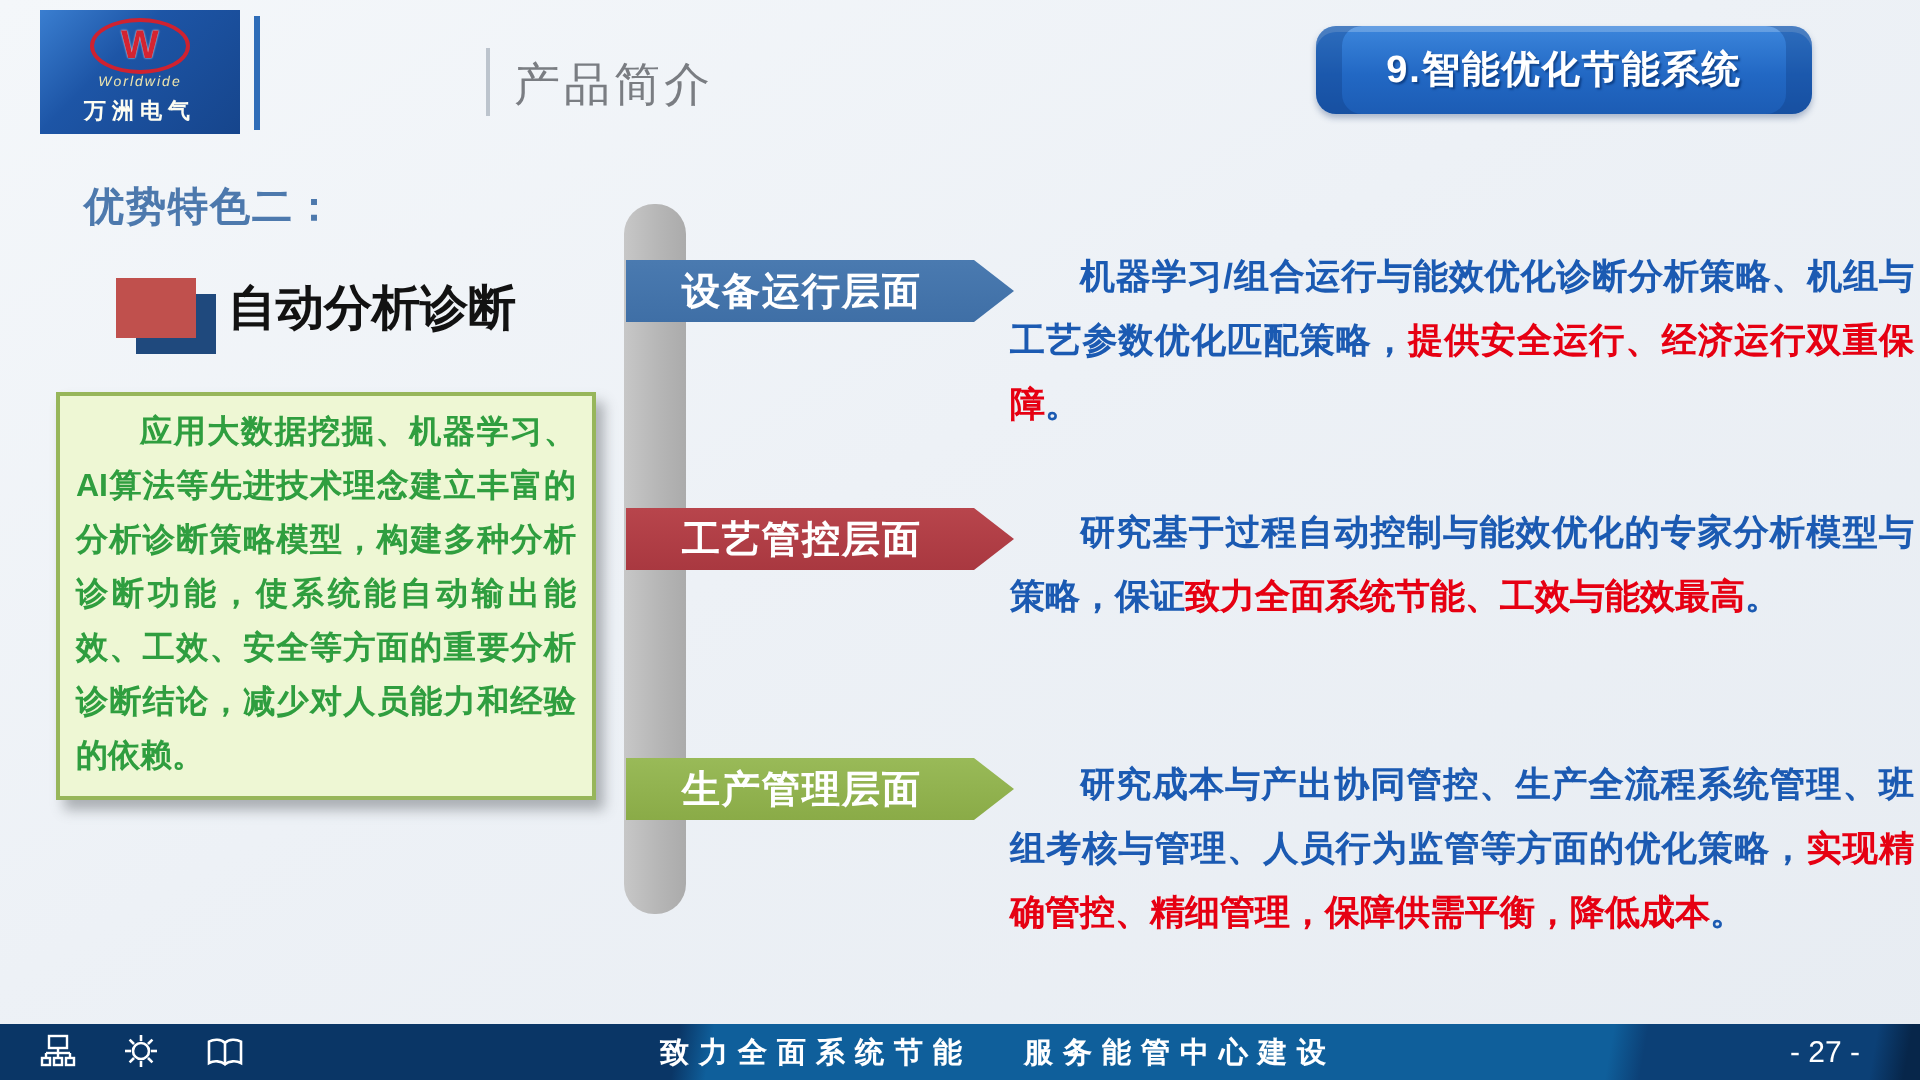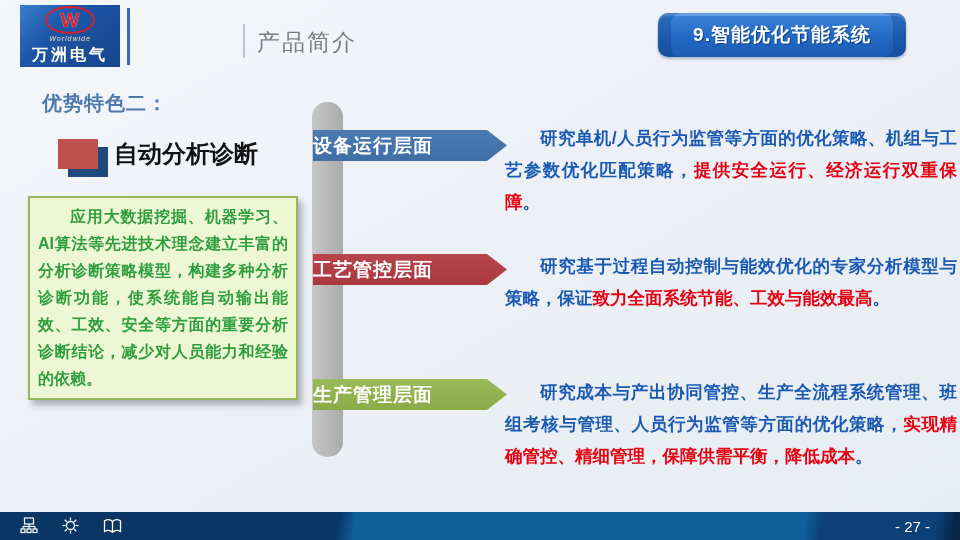--- a/index.html
+++ b/index.html
@@ -9,21 +9,21 @@
 
   
   .logo{position:absolute;left:20px;top:5px;width:100px;height:62px;
         background:linear-gradient(135deg,#3a7ed0 0%,#1d55a6 38%,#16458c 100%);
         display:flex;flex-direction:column;align-items:center;justify-content:center;}
   .logo-ellipse{width:46px;height:24px;border:2px solid #cf2230;border-radius:50%;
         display:flex;align-items:center;justify-content:center;}
   .logo-w{color:#d42431;font-size:20px;font-weight:bold;line-height:1;
         text-shadow:0 0 1px #fff;}
   .logo-sub{color:#efe6ae;font-size:7px;font-style:italic;margin-top:1px;letter-spacing:1px;}
-  .logo-company{color:#fdfdf2;font-size:16px;font-weight:bold;letter-spacing:3px;margin-top:3px;}
+  .logo-company{color:#fdfdf2;font-size:11px;font-weight:bold;letter-spacing:3px;margin-top:3px;}
   .logo-divider{position:absolute;left:127px;top:8px;width:3px;height:57px;background:#2f6db8;}
   .chapter{position:absolute;left:143px;top:18px;font-size:30px;font-weight:bold;color:#1a5fb5;}
   .title-divider{position:absolute;left:243px;top:24px;width:2px;height:34px;background:#bcc4cd;}
   .section{position:absolute;left:257px;top:27px;font-size:23px;color:#7a7d82;letter-spacing:2px;}
 
   .badge{position:absolute;left:658px;top:13px;width:248px;height:44px;border-radius:10px;
          background:linear-gradient(180deg,#3c86dc 0%,#2268c4 55%,#1c5cb4 100%);
          box-shadow:inset 13px 0 0 rgba(12,52,118,.30), inset -13px 0 0 rgba(12,52,118,.30),
                     inset 0 3px 0 rgba(255,255,255,.22), 0 2px 3px rgba(40,70,120,.35);
          display:flex;align-items:center;justify-content:center;}
@@ -41,21 +41,21 @@
              box-shadow:4px 5px 6px rgba(90,95,100,.45);
              padding:5px 8px;}
   .green-box p{margin:0;font-size:16px;font-weight:bold;color:#2f9e3f;line-height:27px;
                text-indent:2em;text-align:justify;}
 
   
   .vbar{position:absolute;left:312px;top:102px;width:31px;height:355px;border-radius:15px;
         background:linear-gradient(90deg,#c7c7c7 0%,#b5b5b5 60%,#ababab 100%);}
   .banner{position:absolute;left:313px;width:194px;height:31px;
           clip-path:polygon(0 0,calc(100% - 20px) 0,100% 50%,calc(100% - 20px) 100%,0 100%);
-          display:flex;align-items:center;box-sizing:border-box;}
+          display:flex;align-items:center;padding-left:28px;box-sizing:border-box;}
   .banner span{color:#fff;font-size:19px;font-weight:bold;letter-spacing:1px;}
   .banner-device{top:130px;background:linear-gradient(180deg,#4a7ab0 0%,#3f6fa6 100%);}
   .banner-process{top:254px;background:linear-gradient(180deg,#b8454c 0%,#a93840 100%);}
   .banner-production{top:379px;background:linear-gradient(180deg,#99ba58 0%,#8aab47 100%);}
 
   
   .desc{position:absolute;left:505px;width:452px;margin:0;font-size:17.5px;font-weight:bold;
         color:#1b5ab2;line-height:32px;text-indent:2em;text-align:justify;}
   .desc .hl{color:#e60012;}
   .desc-1{top:122px;}
@@ -104,21 +104,21 @@
   <div class="banner banner-device">
     <span>设备运行层面</span>
   </div>
   <div class="banner banner-process">
     <span>工艺管控层面</span>
   </div>
   <div class="banner banner-production">
     <span>生产管理层面</span>
   </div>
 
-  <p class="desc desc-1"><span>研究单机/人员行为监管等方面的优化策略、机组与工艺参数优化匹配策略，</span><span class="hl">提供安全运行、经济运行双重保障</span><span>。</span></p>
+  <p class="desc desc-1"><span>机器学习/组合运行与能效优化诊断分析策略、机组与工艺参数优化匹配策略，</span><span class="hl">提供安全运行、经济运行双重保障</span><span>。</span></p>
 
   <p class="desc desc-2"><span>研究基于过程自动控制与能效优化的专家分析模型与策略，保证</span><span class="hl">致力全面系统节能、工效与能效最高</span><span>。</span></p>
 
   <p class="desc desc-3"><span>研究成本与产出协同管控、生产全流程系统管理、班组考核与管理、人员行为监管等方面的优化策略，</span><span class="hl">实现精确管控、精细管理，保障供需平衡，降低成本</span><span>。</span></p>
 
   <div class="footer">
     <div class="footer-icons">
       <svg width="18" height="17" viewBox="0 0 18 17">
         <g fill="none" stroke="#ffffff" stroke-width="1.2">
           <rect x="4.5" y="1" width="9" height="6"></rect>
@@ -142,16 +142,20 @@
           <line x1="2.8" y1="2.8" x2="5" y2="5"></line>
           <line x1="12" y1="12" x2="14.2" y2="14.2"></line>
           <line x1="2.8" y1="14.2" x2="5" y2="12"></line>
           <line x1="12" y1="5" x2="14.2" y2="2.8"></line>
         </g>
       </svg>
       <svg width="19" height="16" viewBox="0 0 19 16">
         <path d="M9.5 3.5 C7.5 1.5 4 1.5 1.5 2.8 V13.5 C4 12.2 7.5 12.4 9.5 14.2 C11.5 12.4 15 12.2 17.5 13.5 V2.8 C15 1.5 11.5 1.5 9.5 3.5 Z M9.5 3.5 V14.2" fill="none" stroke="#ffffff" stroke-width="1.3"></path>
       </svg>
     </div>
+    <div class="slogans">
+      <span>致力全面系统节能</span>
+      <span>服务能管中心建设</span>
+    </div>
     <div class="page-num">- 27 -</div>
   </div>
 
 </div>
 
 </body></html>

